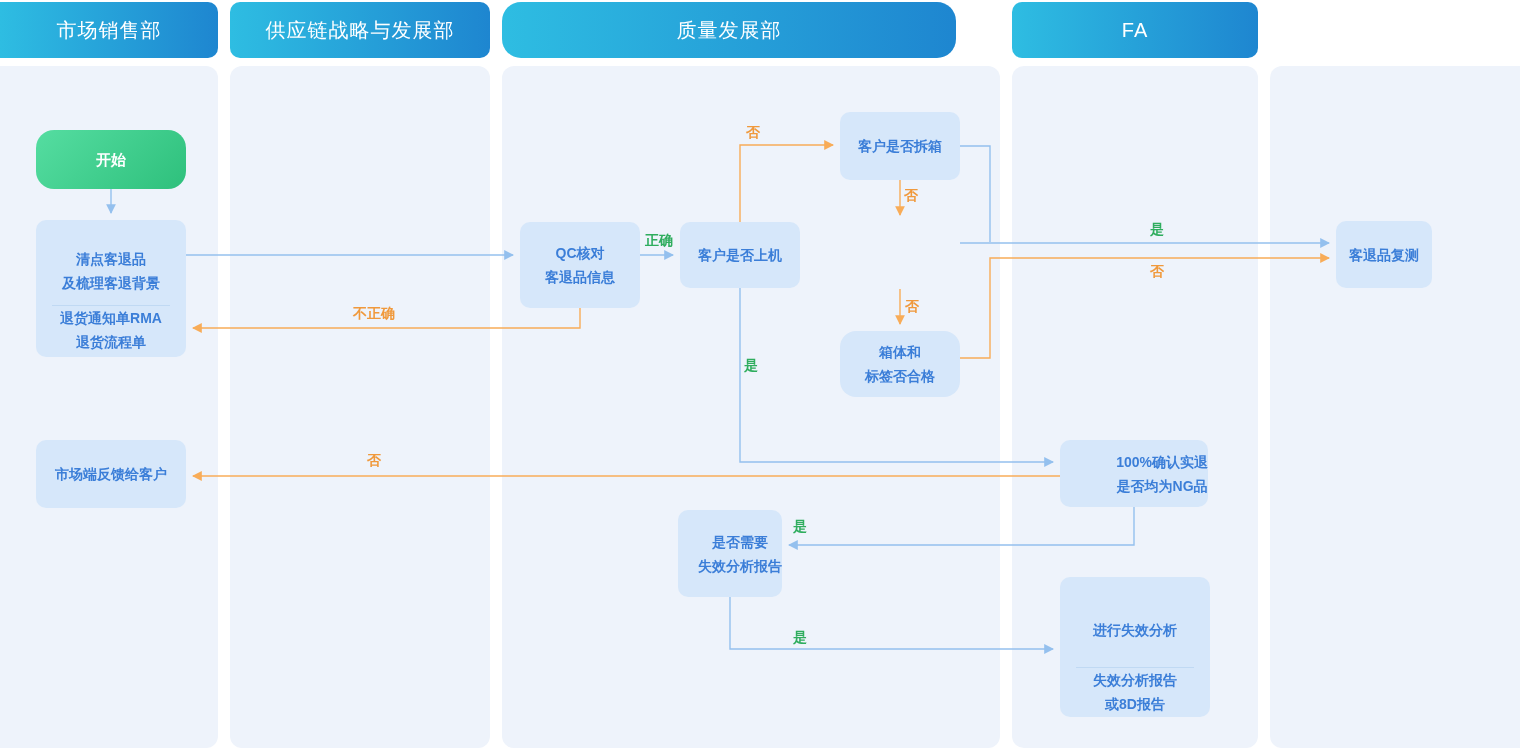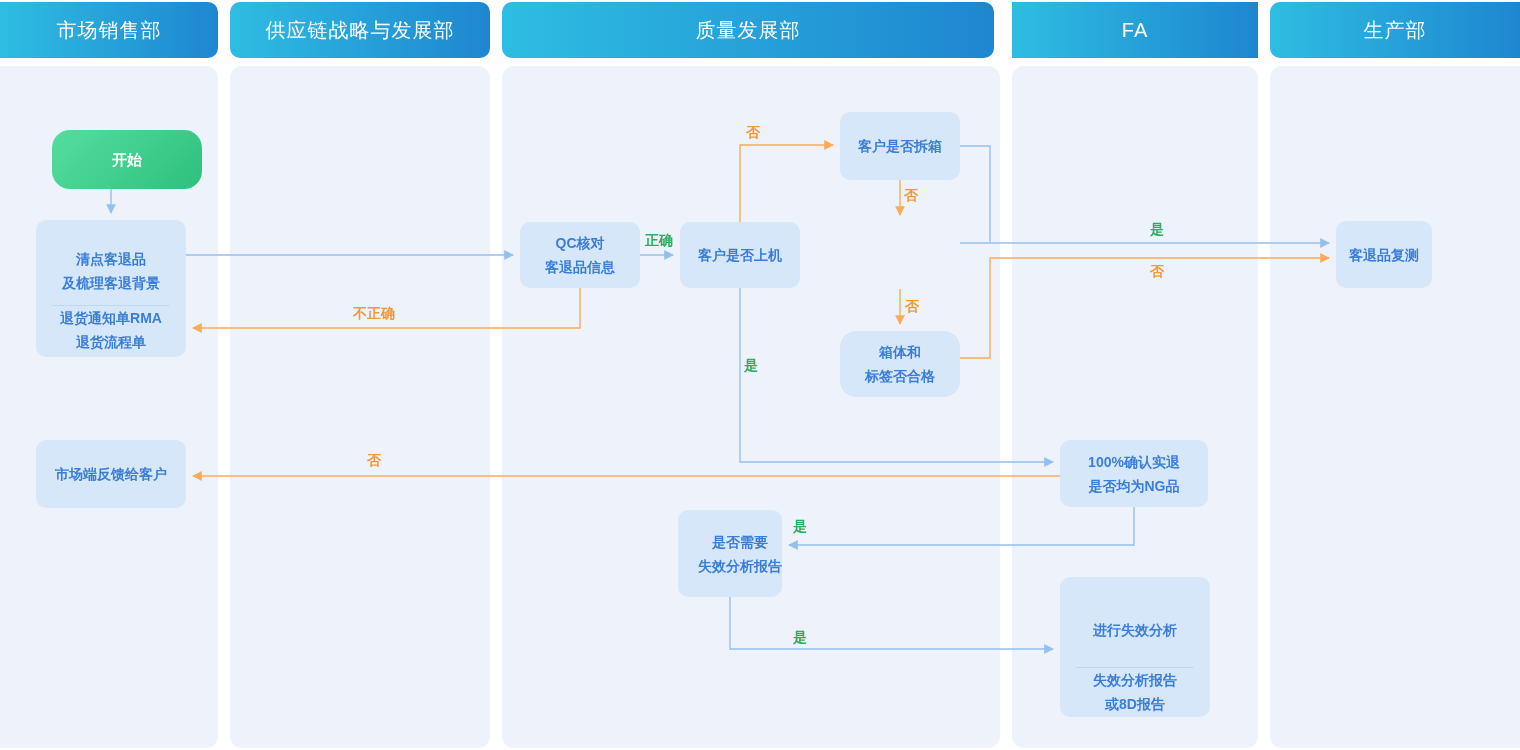--- a/index.html
+++ b/index.html
@@ -54,23 +54,22 @@
   .lg{color:var(--label-green);}
   .lo{color:var(--label-orange);}
 </style>
 </head>
 <body>
 
 <div class="canvas">
 
   <div class="lane-header" style="left:0;width:218px;border-radius:0 10px 10px 0;">市场销售部</div>
   <div class="lane-header" style="left:230px;width:260px;border-radius:10px;">供应链战略与发展部</div>
-  <div class="lane-header" style="left:502px;width:492px;border-radius:10px;">质量发展部</div>
-  <div class="lane-header" style="left:1012px;width:246px;border-radius:0;text-align:right;">FA</div>
-  <div class="lane-header" style="left:1270px;width:250px;border-radius:10px 0 0 10px;">生产部</div>
+  <div class="lane-header" style="left:502px;width:454px;border-radius:19px;">质量发展部</div>
+  <div class="lane-header" style="left:1012px;width:246px;border-radius:10px;text-align:right;">FA</div>
 
   <div class="lane-body" style="left:0;width:218px;border-radius:0 12px 12px 0;"></div>
   <div class="lane-body" style="left:230px;width:260px;border-radius:12px;"></div>
   <div class="lane-body" style="left:502px;width:498px;border-radius:12px;"></div>
   <div class="lane-body" style="left:1012px;width:246px;border-radius:12px;"></div>
   <div class="lane-body" style="left:1270px;width:250px;border-radius:12px 0 0 12px;"></div>
 
   <svg class="edges" width="1520" height="750" viewBox="0 0 1520 750">
     <defs>
       <marker id="mb" viewBox="0 0 10 10" refX="9" refY="5" markerWidth="7" markerHeight="7" orient="auto">
@@ -89,36 +88,36 @@
     <path class="eo" d="M900 289 V324" marker-end="url(#mo)"></path>
     <path class="eb" d="M960 146 H990 V242"></path>
     <path class="eb" d="M960 243 H1329" marker-end="url(#mb)"></path>
     <path class="eo" d="M960 358 H990 V258 H1329" marker-end="url(#mo)"></path>
     <path class="eb" d="M740 288 V462 H1053" marker-end="url(#mb)"></path>
     <path class="eo" d="M1060 476 H193" marker-end="url(#mo)"></path>
     <path class="eb" d="M1134 507 V545 H789" marker-end="url(#mb)"></path>
     <path class="eb" d="M730 580 V649 H1053" marker-end="url(#mb)"></path>
   </svg>
 
-  <div class="node start" style="left:52px;top:130px;width:150px;height:59px;">
+  <div class="node start" style="left:36px;top:130px;width:150px;height:59px;">
     <span class="ntext">开始</span>
   </div>
 
   <div class="node split" style="left:36px;top:220px;width:150px;height:137px;">
     <div class="sec" style="flex:0 0 69px;">
       <span class="ntext">清点客退品
 及梳理客退背景</span>
     </div>
     <div class="sec">
       <span class="ntext">退货通知单RMA
 退货流程单</span>
     </div>
   </div>
 
-  <div class="node" style="left:520px;top:222px;width:120px;height:66px;">
+  <div class="node" style="left:520px;top:222px;width:120px;height:86px;">
     <span class="ntext">QC核对
 客退品信息</span>
   </div>
 
   <div class="node" style="left:680px;top:222px;width:120px;height:66px;">
     <span class="ntext">客户是否上机</span>
   </div>
 
   <div class="node" style="left:840px;top:112px;width:120px;height:68px;">
     <span class="ntext">客户是否拆箱</span>
@@ -131,21 +130,21 @@
   </div>
 
   <div class="node" style="left:1336px;top:221px;width:96px;height:67px;">
     <span class="ntext">客退品复测</span>
   </div>
 
   <div class="node" style="left:36px;top:440px;width:150px;height:68px;">
     <span class="ntext">市场端反馈给客户</span>
   </div>
 
-  <div class="node" style="left:1060px;top:440px;width:148px;height:67px;">
+  <div class="node" style="left:1060px;top:440px;width:148px;height:67px;justify-content:flex-end;">
     <span class="ntext">100%确认实退
 是否均为NG品</span>
   </div>
 
   <div class="node" style="left:678px;top:510px;width:104px;height:87px;justify-content:flex-end;">
     <span class="ntext">是否需要
 失效分析报告</span>
   </div>
 
   <div class="node split" style="left:1060px;top:577px;width:150px;height:140px;">

